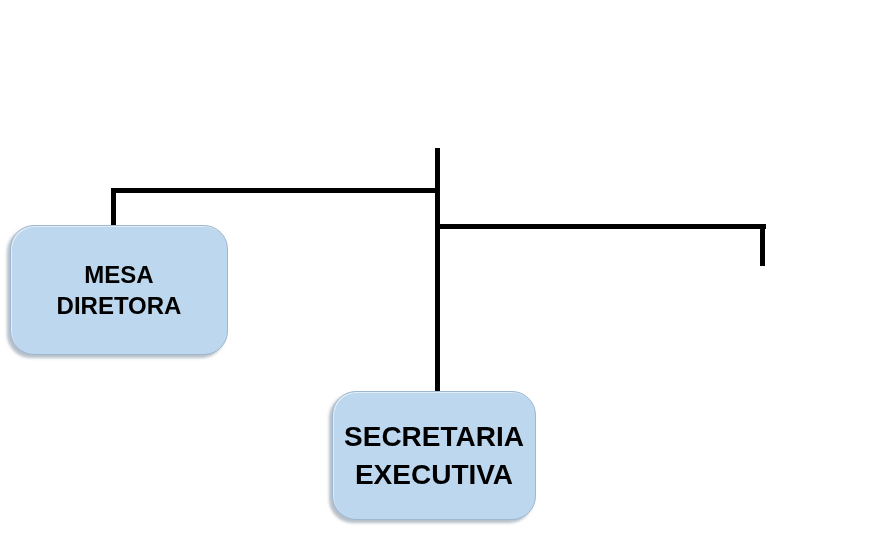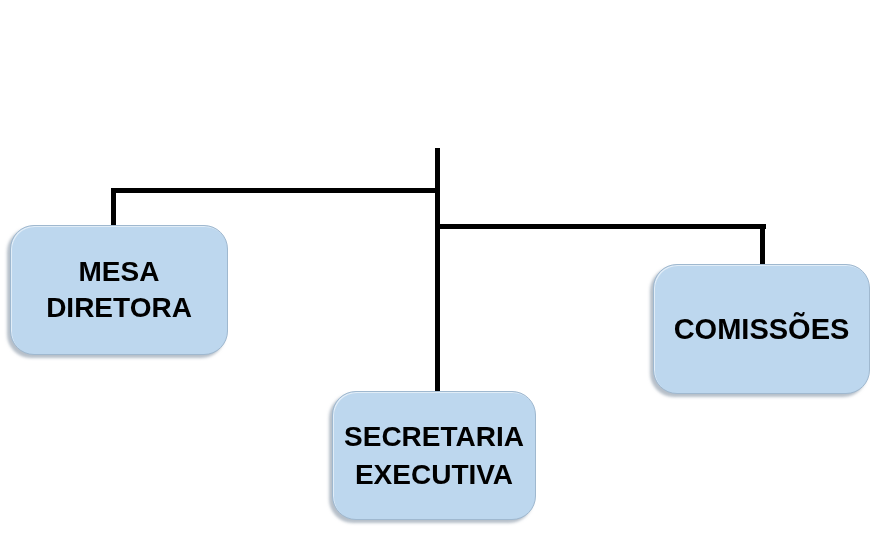--- a/index.html
+++ b/index.html
@@ -37,21 +37,21 @@
     text-align: center;
     font-weight: bold;
     color: var(--text, #000000);
     box-sizing: border-box;
   }
   .node-label {
     white-space: pre-line;
     letter-spacing: 0px;
   }
   .node-plenaria   { left: 332px; top: 13px;  width: 213px; height: 137px; font-size: 38px; }
-  .node-mesa       { left: 10px;  top: 225px; width: 218px; height: 130px; font-size: 28px; line-height: 1.3; }
+  .node-mesa       { left: 10px;  top: 225px; width: 218px; height: 130px; font-size: 24px; line-height: 1.3; }
   .node-secretaria { left: 332px; top: 391px; width: 204px; height: 129px; font-size: 28px; line-height: 1.35; }
   .node-comissoes  { left: 653px; top: 264px; width: 217px; height: 130px; font-size: 29px; }
 </style>
 </head>
 <body>
 
 <div class="canvas">
 
   <div class="conn conn-v-main"></div>
   <div class="conn conn-h-left"></div>
@@ -63,17 +63,14 @@
   <div class="node node-mesa">
     <span class="node-label">MESA
 DIRETORA</span>
   </div>
 
   <div class="node node-secretaria">
     <span class="node-label">SECRETARIA
 EXECUTIVA</span>
   </div>
 
-  <div class="node node-comissoes">
-    <span class="node-label">COMISSÕES</span>
-  </div>
 
 </div>
 
 </body></html>

